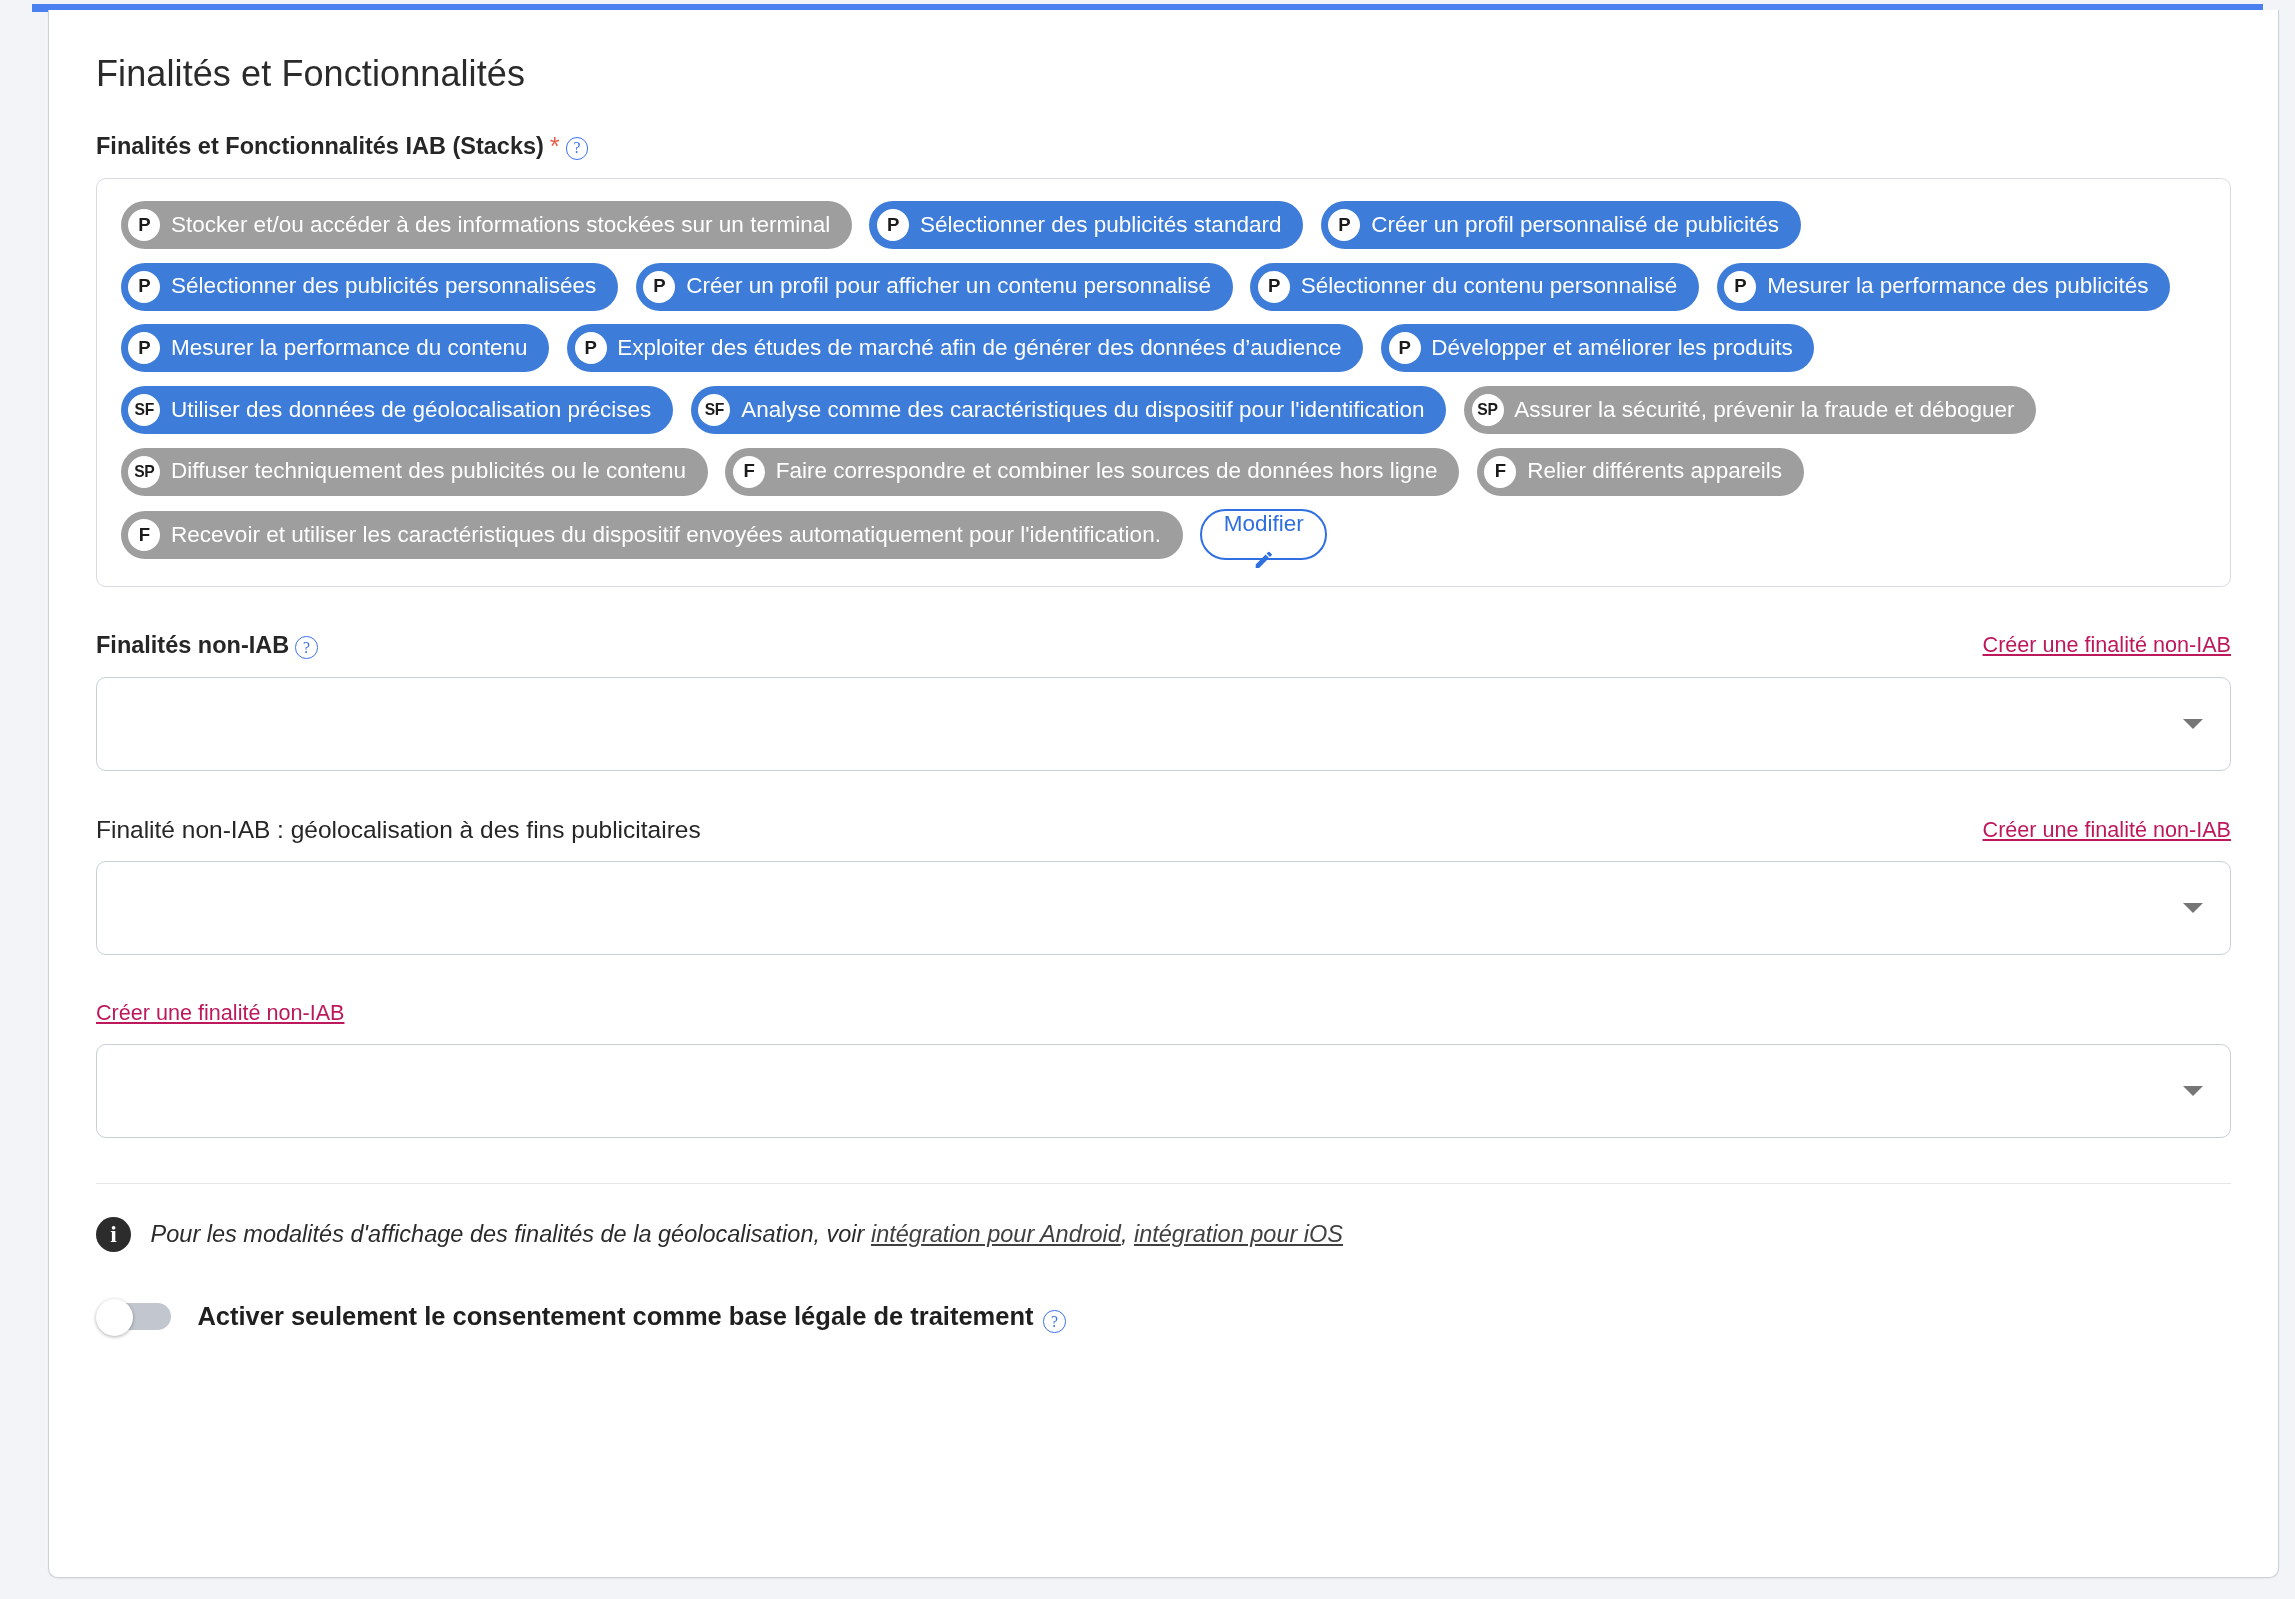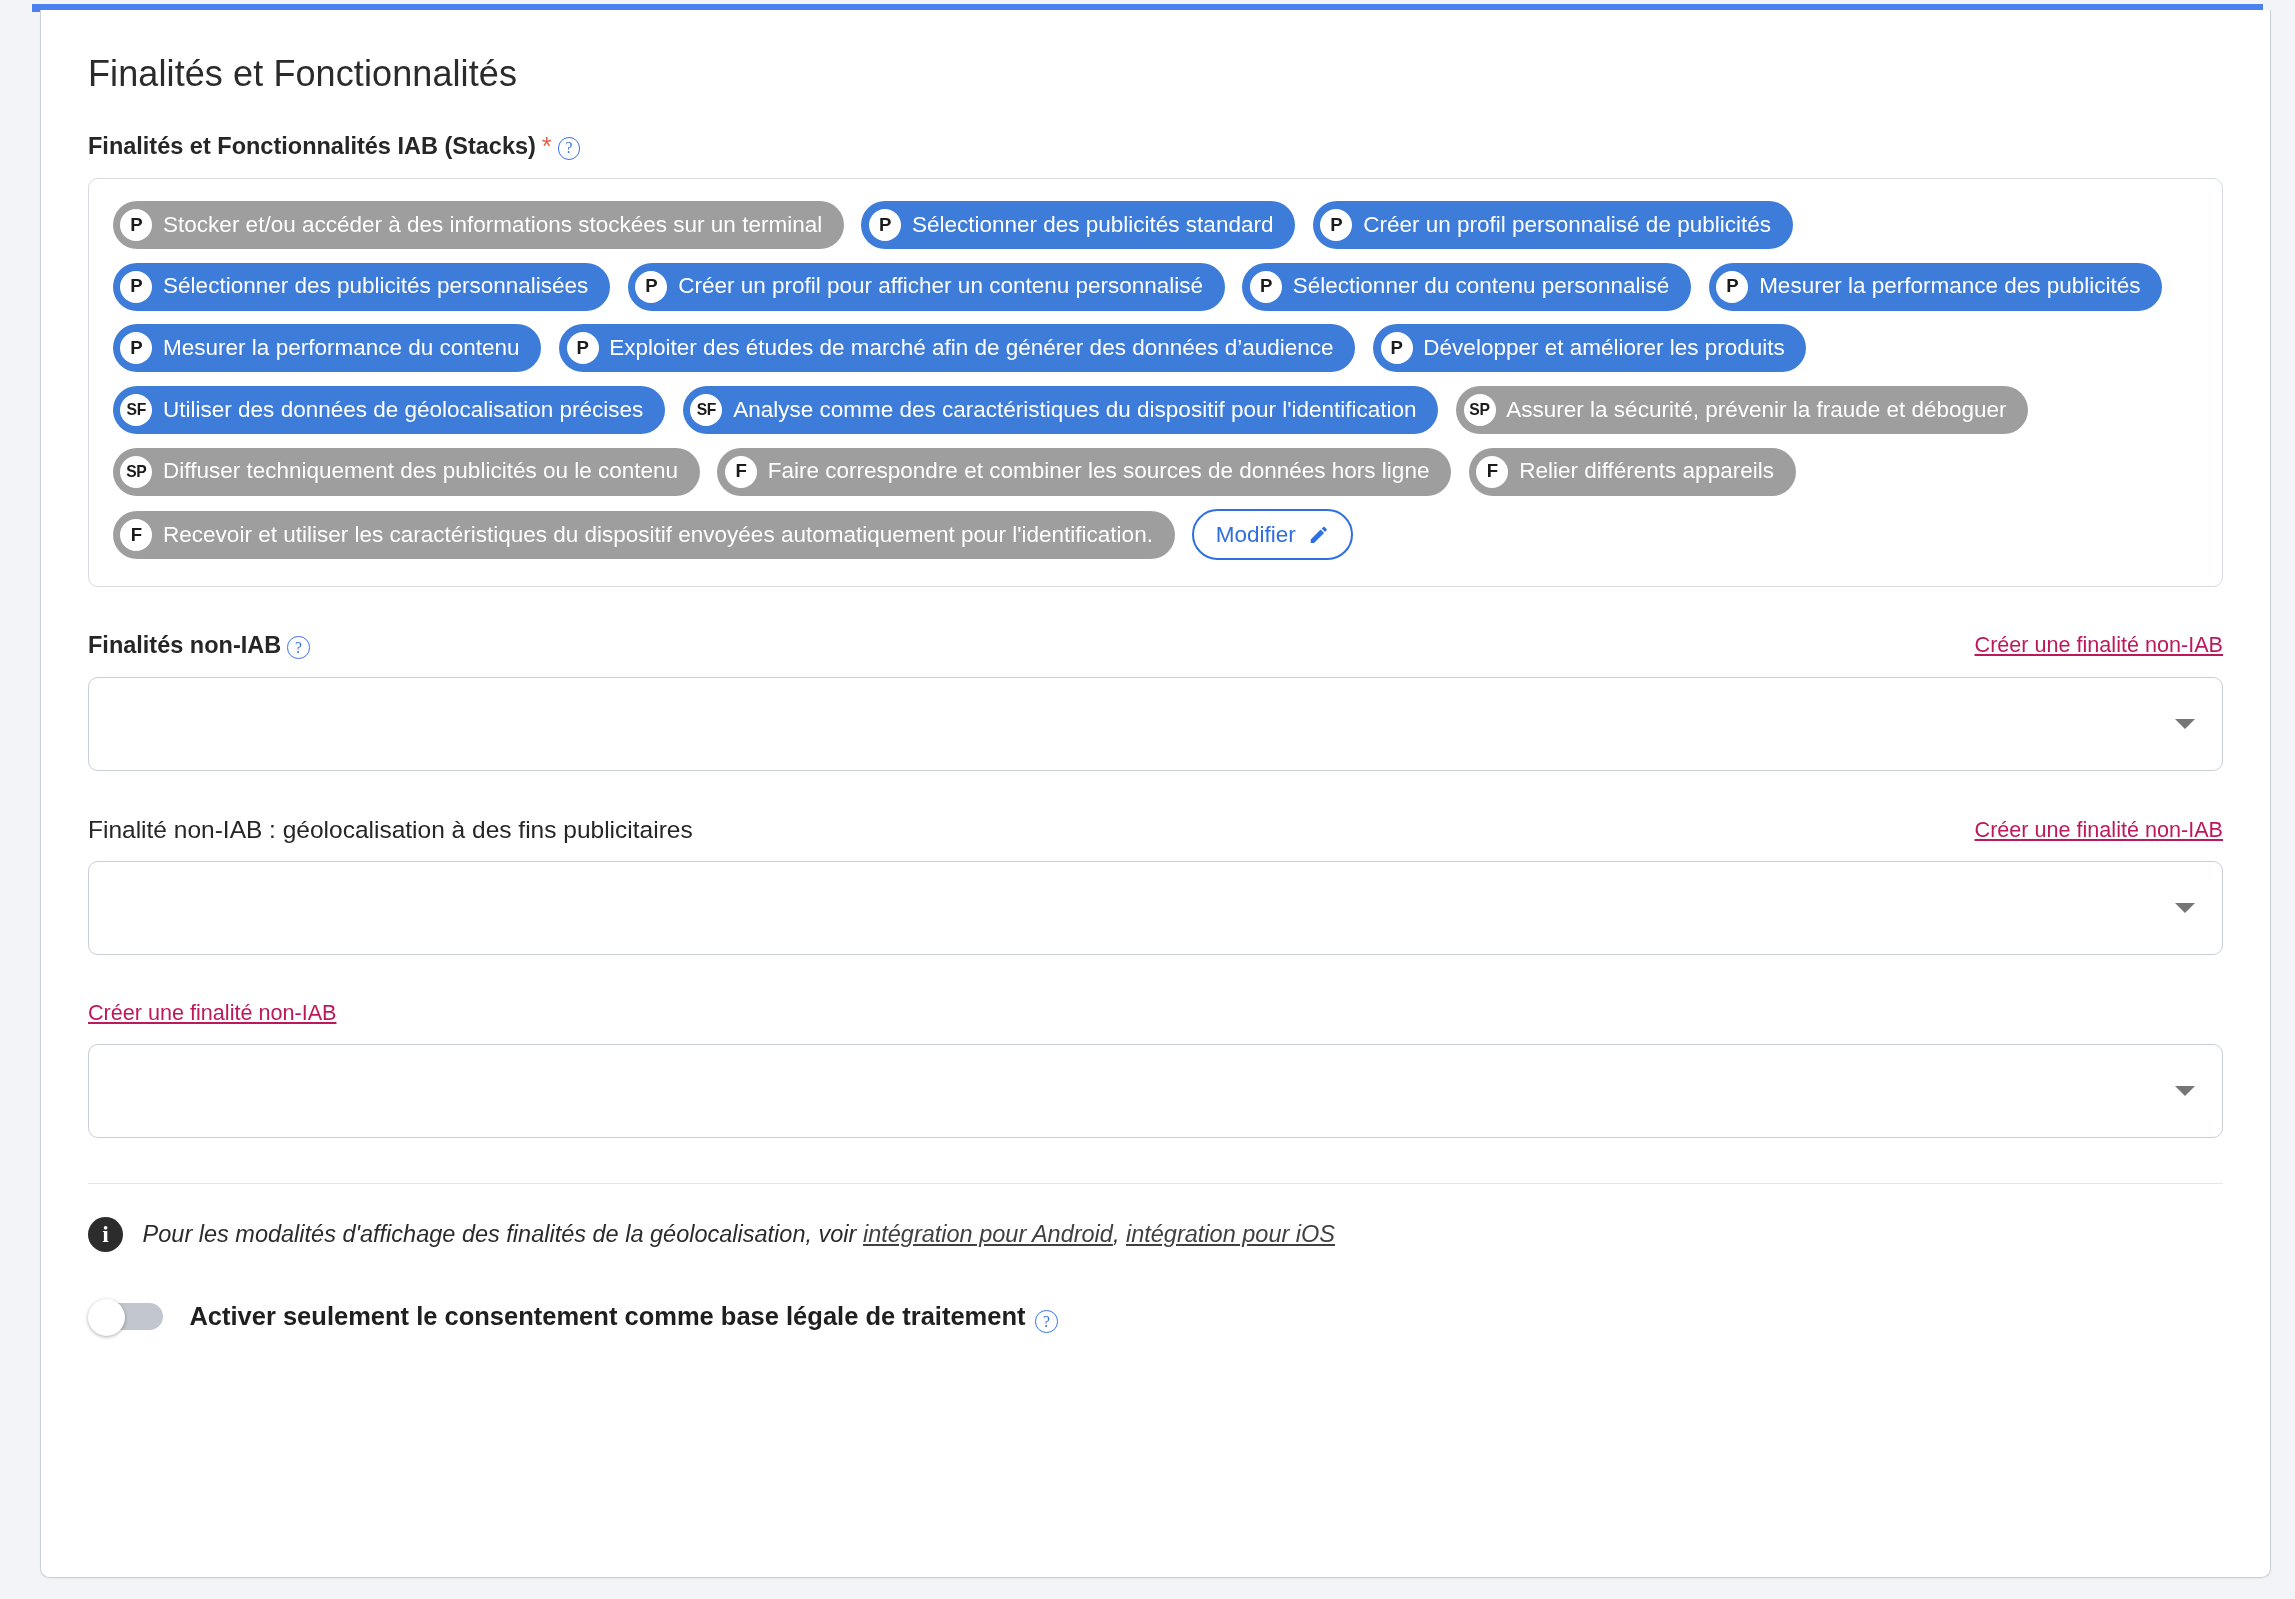--- a/index.html
+++ b/index.html
@@ -6,21 +6,21 @@
   html, body {
     margin: 0; padding: 0;
     width: 2296px; height: 1600px;
     background: #f3f4f8;
     font-family: "Liberation Sans", sans-serif;
     overflow: hidden;
   }
 
   .card {
     position: absolute;
-    left: 40px; top: 9.8px;
+    left: 48px; top: 9.8px;
     width: 2231px; height: 1568px;
     background: #ffffff;
     border: 1px solid #ccd0d9;
     border-top: none;
     border-radius: 0 0 9.8px 9.8px;
     box-shadow: 0 1px 2px rgba(0,0,0,0.06);
   }
   .card-top-accent {
     position: absolute;
     left: 32px; top: 3.9px;
@@ -127,20 +127,21 @@
     gap: 11.8px;
     height: 51px;
     padding: 0 21.6px;
     border: 2px solid #2f6fe0;
     border-radius: 25.5px;
     background: #ffffff;
     color: #2f6fe0;
     font-size: 22.5px;
     cursor: pointer;
     font-family: "Liberation Sans", sans-serif;
+    flex-direction: column;
   }
   .pencil { display: inline-block; width: 21.6px; height: 21.6px; }
 
   
   .select-box {
     height: 94px;
     border: 1px solid #c9cdd6;
     border-radius: 9.8px;
     background: #ffffff;
     position: relative;

